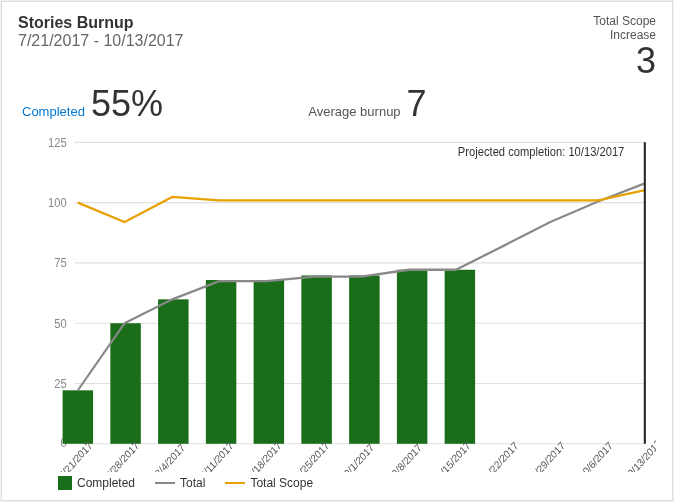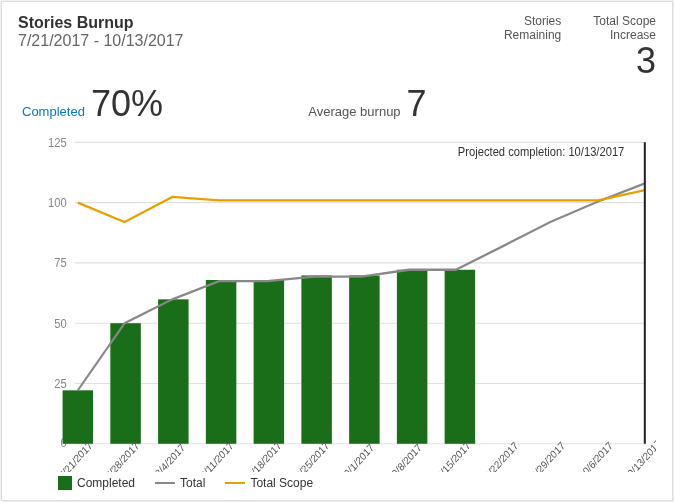--- a/index.html
+++ b/index.html
@@ -125,33 +125,32 @@
 <body>
 
 <div class="card">
   <div class="header">
     <div class="title-block">
       <div class="title-main">Stories Burnup</div>
       <div class="title-date">7/21/2017 - 10/13/2017</div>
     </div>
     <div class="stats-right">
       <div class="stat-block">
-        <div class="stat-label">Stories<br>Remaining</div>
       </div>
       <div class="stat-block">
         <div class="stat-label">Total Scope<br>Increase</div>
         <div class="stat-value-small">3</div>
       </div>
     </div>
   </div>
 
   <div class="metrics-row">
     <div class="metric-item">
       <span class="metric-label">Completed</span>
-      <span class="metric-value">70%</span>
+      <span class="metric-value">55%</span>
     </div>
     <div class="metric-item">
       <span style="font-size:13px;color:#555;">Average burnup</span>
       <span class="metric-value">7</span>
     </div>
     <div style="width:80px;"></div>
   </div>
 
   <div class="chart-area">
     <svg class="chart" viewBox="0 0 620 300" preserveAspectRatio="none">

